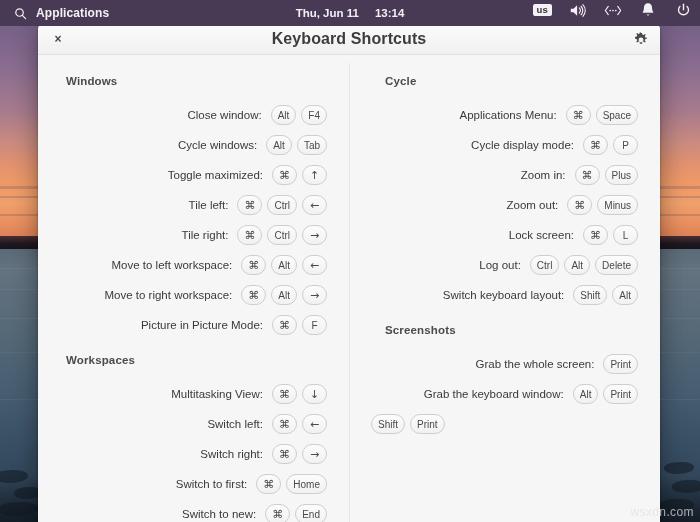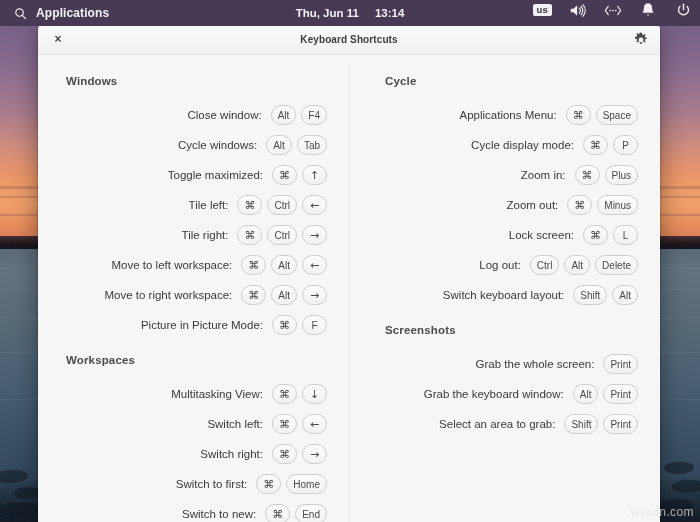--- a/index.html
+++ b/index.html
@@ -121,21 +121,21 @@
   #titlebar {
     position: relative;
     height: 31px;
     background: linear-gradient(to bottom, #fbfbfb 0%, #f1f0f0 100%);
     border-bottom: 1px solid #e2e0e0;
     display: flex; align-items: center;
     border-radius: 5px 5px 0 0;
   }
   #win-title {
     position: absolute; left: 0; right: 0; text-align: center;
-    font-size: 10px; font-weight: bold; color: #3d3d3d;
+    font-size: 16px; font-weight: bold; color: #3d3d3d;
     letter-spacing: .1px;
   }
   #close-btn {
     position: relative; z-index: 2;
     margin-left: 11px;
     width: 18px; height: 18px;
     display: flex; align-items: center; justify-content: center;
     color: #46464a; font-size: 12px; font-weight: bold;
     cursor: pointer;
   }
@@ -479,21 +479,20 @@
               </div>
             </div>
             <div class="row">
               <div class="row-label">Grab the keyboard window:</div>
               <div class="keys">
                 <span class="key">Alt</span>
                 <span class="key">Print</span>
               </div>
             </div>
             <div class="row">
-              <div class="row-label">Select an area to grab:</div>
               <div class="keys">
                 <span class="key">Shift</span>
                 <span class="key">Print</span>
               </div>
             </div>
           </div>
         </div>
     </div>
 
   </div>

